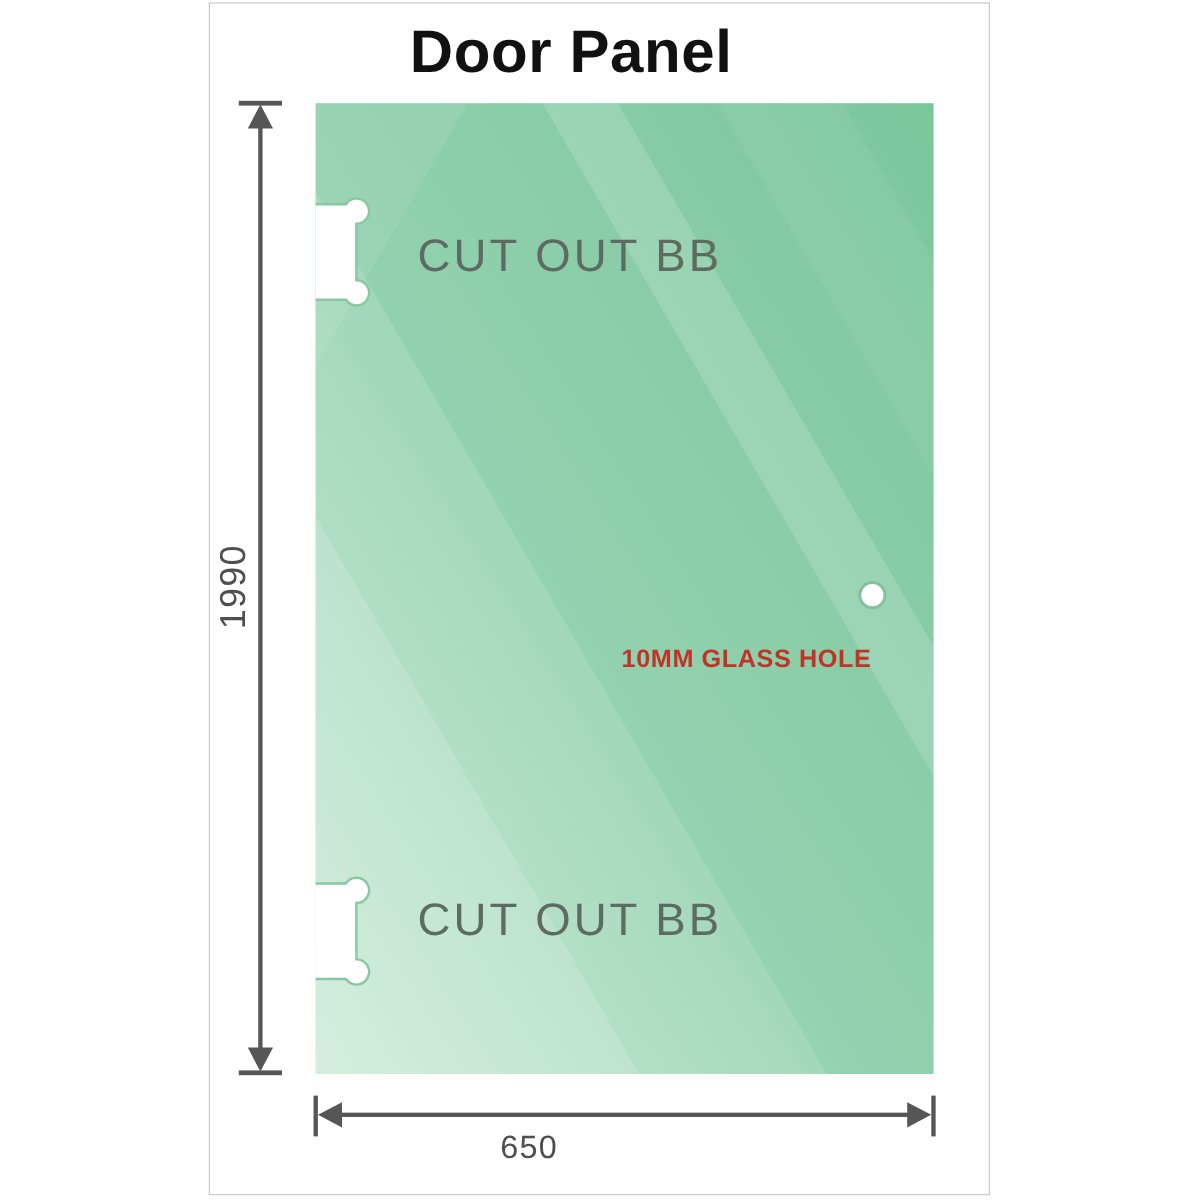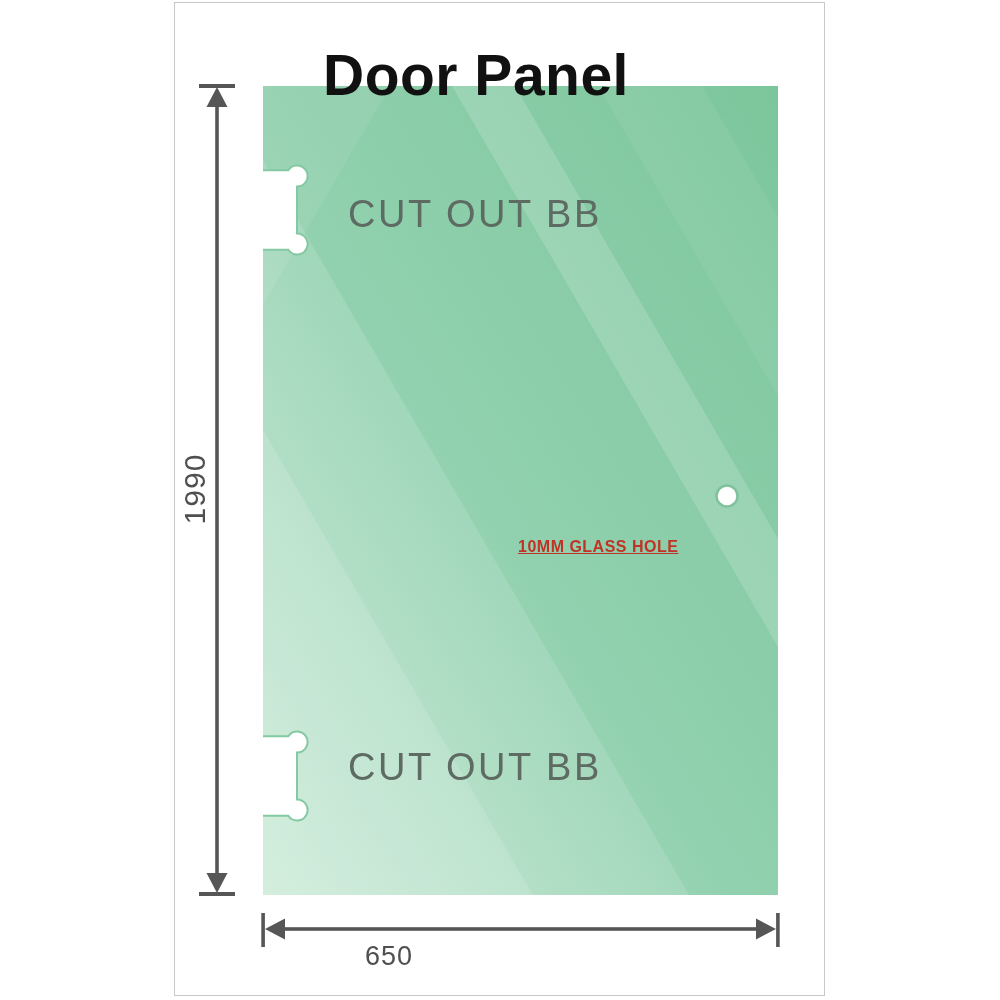--- a/index.html
+++ b/index.html
@@ -23,62 +23,60 @@
     position: absolute;
     left: 0; top: 0;
     width: 1000px; height: 1000px;
   }
   .page-title {
     position: absolute;
     left: 174px; top: 14px;
     width: 652px;
     text-align: center;
     transform: translateX(-24px);
-    font-size: 57px;
+    font-size: 50px;
     font-weight: 700;
     letter-spacing: 0.5px;
     color: #111111;
     white-space: nowrap;
-    margin-top: 28px;
   }
   .cutout-label {
     position: absolute;
     left: 348px;
     font-size: 38px;
     font-weight: 400;
     letter-spacing: 2.5px;
     color: #5d6b63;
     white-space: nowrap;
   }
   .cutout-label.top { top: 193px; }
   .cutout-label.bottom { top: 746px; }
   .hole-label {
     position: absolute;
     left: 518px; top: 538px;
-    font-size: 16px;
+    font-size: 21px;
     font-weight: 700;
     letter-spacing: 0.5px;
     color: #c13326;
     white-space: nowrap;
-    text-decoration: underline;
   }
   .dim-height-label {
     position: absolute;
     left: 195px; top: 489px;
     transform: translate(-50%, -50%) rotate(-90deg);
     font-size: 30px;
     color: #4f4f4f;
     letter-spacing: 1px;
     white-space: nowrap;
   }
   .dim-width-label {
     position: absolute;
     left: 365px; top: 941px;
     width: 100px;
-    text-align: left;
+    text-align: right;
     font-size: 27px;
     color: #4f4f4f;
     letter-spacing: 1px;
   }
 </style>
 </head>
 <body>
 
 <div class="canvas">
 

